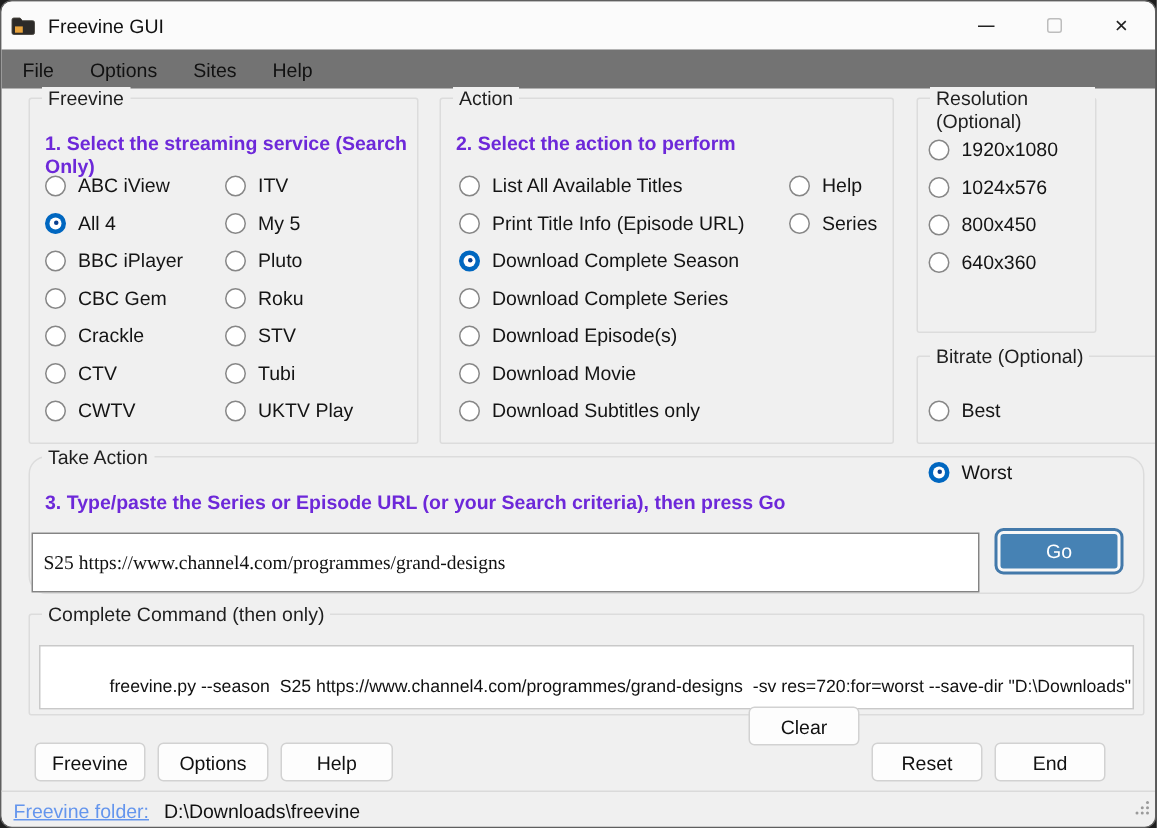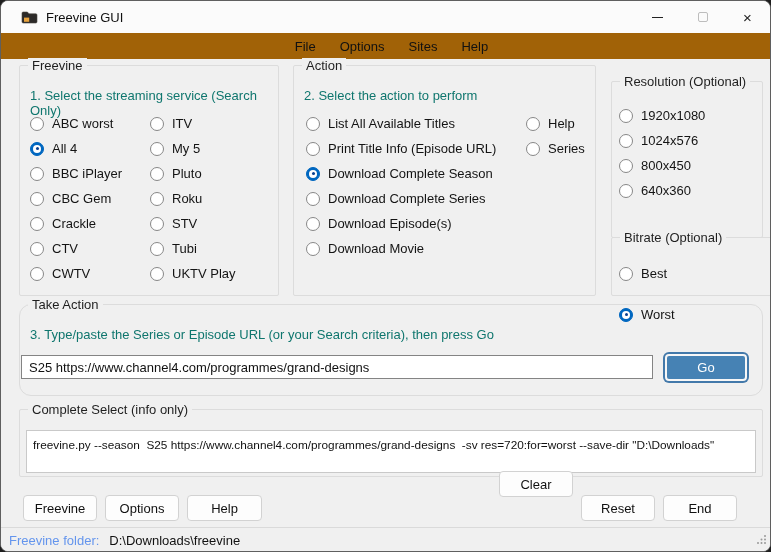--- a/index.html
+++ b/index.html
@@ -2,76 +2,76 @@
 <html><head>
 <meta charset="utf-8">
 <style>
   * { margin:0; padding:0; box-sizing:border-box; cursor:default; }
   html,body { width:771px; height:552px; background:#1e1e1e; font-family:"Liberation Sans","DejaVu Sans",sans-serif; }
   .window { position:absolute; left:0; top:0; width:771px; height:552px;
             background:#f0f0f0; border:1px solid #5f5f5f; border-radius:8px; overflow:hidden; }
 
   
   .titlebar { position:absolute; left:0; top:0; width:100%; height:32px; background:#fbfbfb;
-              display:flex; align-items:center; padding-left:20px; }
+              display:flex; align-items:center; padding-left:6px; }
   .app-icon { width:17px; height:17px; margin-right:8px; display:inline-flex; }
   .win-title { font-size:13px; color:#111; }
   .win-controls { position:absolute; right:0; top:0; height:32px; display:flex; }
   .win-btn { width:45px; height:32px; display:flex; align-items:center; justify-content:center;
              background:transparent; border:none; }
   .glyph-min { width:11px; height:1px; background:#222; display:block; }
   .glyph-max { width:10px; height:10px; border:1px solid #bdbdbd; border-radius:2px; display:block; }
   .glyph-close { font-size:15px; color:#222; line-height:1; }
 
   
-  .menubar { position:absolute; left:0; top:32px; width:100%; height:26px; background:#a16207;
-             display:flex; align-items:center; padding-left:16px;justify-content:center; }
+  .menubar { position:absolute; left:0; top:32px; width:100%; height:26px; background:#737373;
+             display:flex; align-items:center; padding-left:4px; }
   .menu-item { font-size:13px; color:#111; padding:4px 10px; margin-right:4px; }
 
   
   .group { position:absolute; border:1px solid #dcdcdc; border-radius:2px; }
   .group-title { position:absolute; top:-8px; left:8px; background:#f0f0f0; padding:0 4px;
                  font-size:13px; color:#1f1f1f; line-height:15px; }
-  .instruction { position:absolute; font-size:13px; color:#0f766e; }
+  .instruction { position:absolute; font-size:13px; color:#6d28d9;font-weight:bold; }
 
   
   .radio-col { position:absolute; display:flex; flex-direction:column; }
   .radio-row { position:absolute; display:flex; gap:16px; }
   .radio-item { display:flex; align-items:center; gap:8px; height:25px; }
   .rb { width:14px; height:14px; border-radius:50%; background:#fff; border:1px solid #878787;
         position:relative; flex:0 0 auto; }
   .rb.on { background:#0067C0; border-color:#0067C0; }
   .rb.on::before { content:""; position:absolute; inset:2px; background:#fff; border-radius:50%; }
   .rb.on::after  { content:""; position:absolute; inset:4.5px; background:#0a3f8f; border-radius:50%; }
   .rlabel { font-size:13px; color:#141414; white-space:nowrap; }
 
   
-  .url-input { position:absolute; left:1px; top:50px; width:632px; height:24px; background:#fff;
+  .url-input { position:absolute; left:1px; top:50px; width:632px; height:40px; background:#fff;
                border:1px solid #848484; font-size:13px; color:#111; padding:0 7px;
-               font-family:Liberation Sans, sans-serif; }
+               font-family:Liberation Serif, serif; }
   .go-btn { position:absolute; left:645px; top:49px; width:82px; height:27px;
             background:#4682B4; color:#fff; font-size:13px; text-align:center;
             border:2px solid #f7f7f7; border-radius:4px; box-shadow:0 0 0 2px #4379aa;
             display:flex; align-items:center; justify-content:center;
             font-family:"Liberation Sans","DejaVu Sans",sans-serif; }
 
   
   .cmd-box { position:absolute; left:6px; top:20px; width:730px; height:43px; background:#fff;
              border:1px solid #c9c9c9; overflow:hidden; }
-  .cmd-text { white-space:pre; font-size:11.8px; color:#111; padding:7px 6px; display:block; }
+  .cmd-text { white-space:pre; font-size:11.8px; color:#111; padding:19px 6px; display:block;margin-left:40px; }
 
   
   .btn { position:absolute; height:26px; background:#fdfdfd; border:1px solid #d2d2d2;
          border-radius:4px; font-size:13px; color:#111; display:flex; align-items:center;
          justify-content:center; font-family:"Liberation Sans","DejaVu Sans",sans-serif; }
 
   
   .statusbar { position:absolute; left:0; top:526px; width:100%; height:25px; background:#f0f0f0;
                border-top:1px solid #dadada; display:flex; align-items:center; padding-left:8px; }
-  .status-label { font-size:13px; color:#6495ED; margin-right:10px; }
+  .status-label { font-size:13px; color:#6495ED; margin-right:10px;text-decoration:underline; }
   .status-value { font-size:13px; color:#111; }
   .grip { position:absolute; right:3px; bottom:3px; }
 </style>
 </head>
 <body>
 
 <div class="window">
 
   <div class="titlebar">
     <span class="app-icon">
@@ -100,21 +100,21 @@
       <span class="menu-item">Sites</span>
       <span class="menu-item">Help</span>
     </div>
 
   <div class="group" style="left:18px; top:64px; width:260px; height:231px;">
     <span class="group-title">Freevine</span>
     <span class="instruction" style="left:10px; top:22px;">1. Select the streaming service (Search Only)</span>
     <div class="radio-col" style="left:10px; top:45px;">
         <label class="radio-item">
           <span class="rb"></span>
-          <span class="rlabel">ABC worst</span>
+          <span class="rlabel">ABC iView</span>
         </label>
         <label class="radio-item">
           <span class="rb on"></span>
           <span class="rlabel">All 4</span>
         </label>
         <label class="radio-item">
           <span class="rb"></span>
           <span class="rlabel">BBC iPlayer</span>
         </label>
         <label class="radio-item">
@@ -187,34 +187,38 @@
           <span class="rlabel">Download Complete Series</span>
         </label>
         <label class="radio-item">
           <span class="rb"></span>
           <span class="rlabel">Download Episode(s)</span>
         </label>
         <label class="radio-item">
           <span class="rb"></span>
           <span class="rlabel">Download Movie</span>
         </label>
+        <label class="radio-item">
+          <span class="rb"></span>
+          <span class="rlabel">Download Subtitles only</span>
+        </label>
       </div>
     <div class="radio-col" style="left:232px; top:45px;">
         <label class="radio-item">
           <span class="rb"></span>
           <span class="rlabel">Help</span>
         </label>
         <label class="radio-item">
           <span class="rb"></span>
           <span class="rlabel">Series</span>
         </label>
       </div>
   </div>
 
-  <div class="group" style="left:610px; top:80px; width:152px; height:157px;padding-left:48px;">
+  <div class="group" style="left:610px; top:64px; width:120px; height:157px;padding-left:48px;">
     <span class="group-title">Resolution (Optional)</span>
     <div class="radio-col" style="left:7px; top:21px;">
         <label class="radio-item">
           <span class="rb"></span>
           <span class="rlabel">1920x1080</span>
         </label>
         <label class="radio-item">
           <span class="rb"></span>
           <span class="rlabel">1024x576</span>
         </label>
@@ -244,21 +248,21 @@
   </div>
 
   <div class="group" style="left:18px; top:303px; width:744px; height:92px;border-radius:12px;">
     <span class="group-title">Take Action</span>
     <span class="instruction" style="left:10px; top:22px;">3. Type/paste the Series or Episode URL (or your Search criteria), then press Go</span>
     <input class="url-input" type="text" value="S25 https://www.channel4.com/programmes/grand-designs" style="">
     <div class="go-btn">Go</div>
   </div>
 
   <div class="group" style="left:18px; top:408px; width:744px; height:68px;">
-    <span class="group-title">Complete Select (info only)</span>
+    <span class="group-title">Complete Command (then only)</span>
     <div class="cmd-box">
       <span class="cmd-text">freevine.py --season  S25 https://www.channel4.com/programmes/grand-designs  -sv res=720:for=worst --save-dir "D:\Downloads"</span>
     </div>
   </div>
 
   <div class="btn" style="left:22px; top:494px; width:74px;">Freevine</div>
   <div class="btn" style="left:104px; top:494px; width:74px;">Options</div>
   <div class="btn" style="left:186px; top:494px; width:75px;">Help</div>
   <div class="btn" style="left:498px; top:470px; width:74px;">Clear</div>
   <div class="btn" style="left:580px; top:494px; width:74px;">Reset</div>

